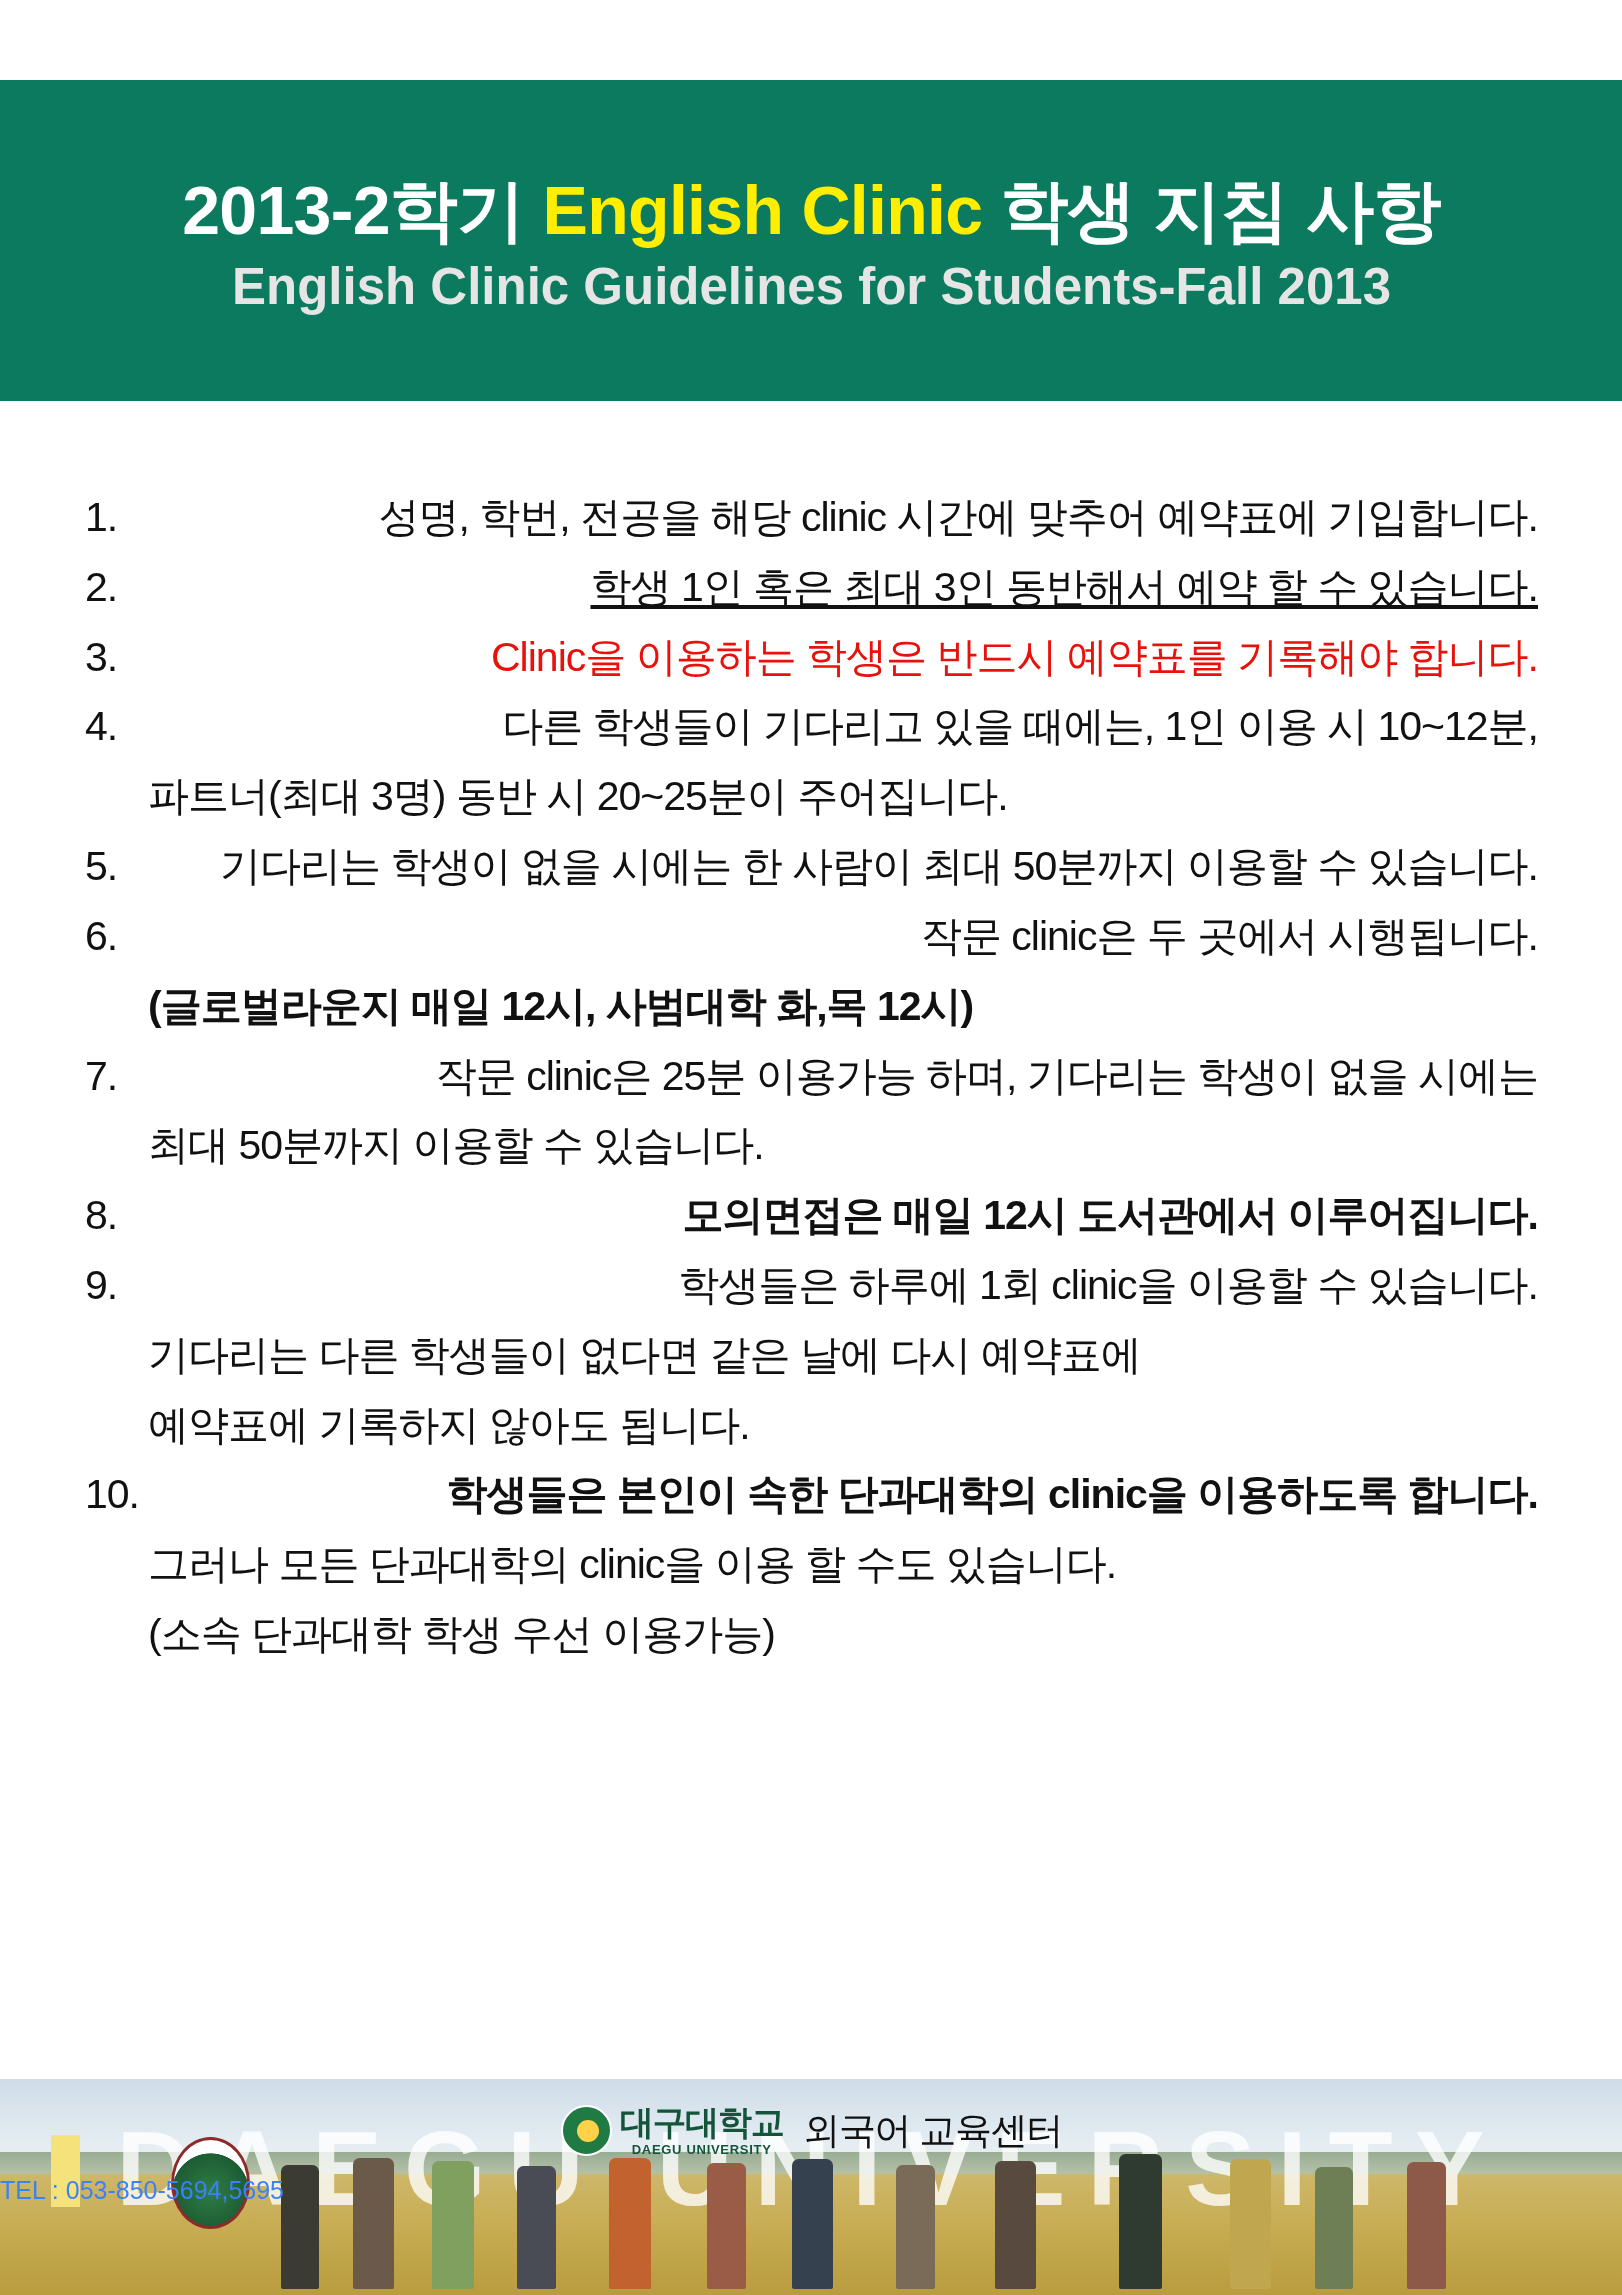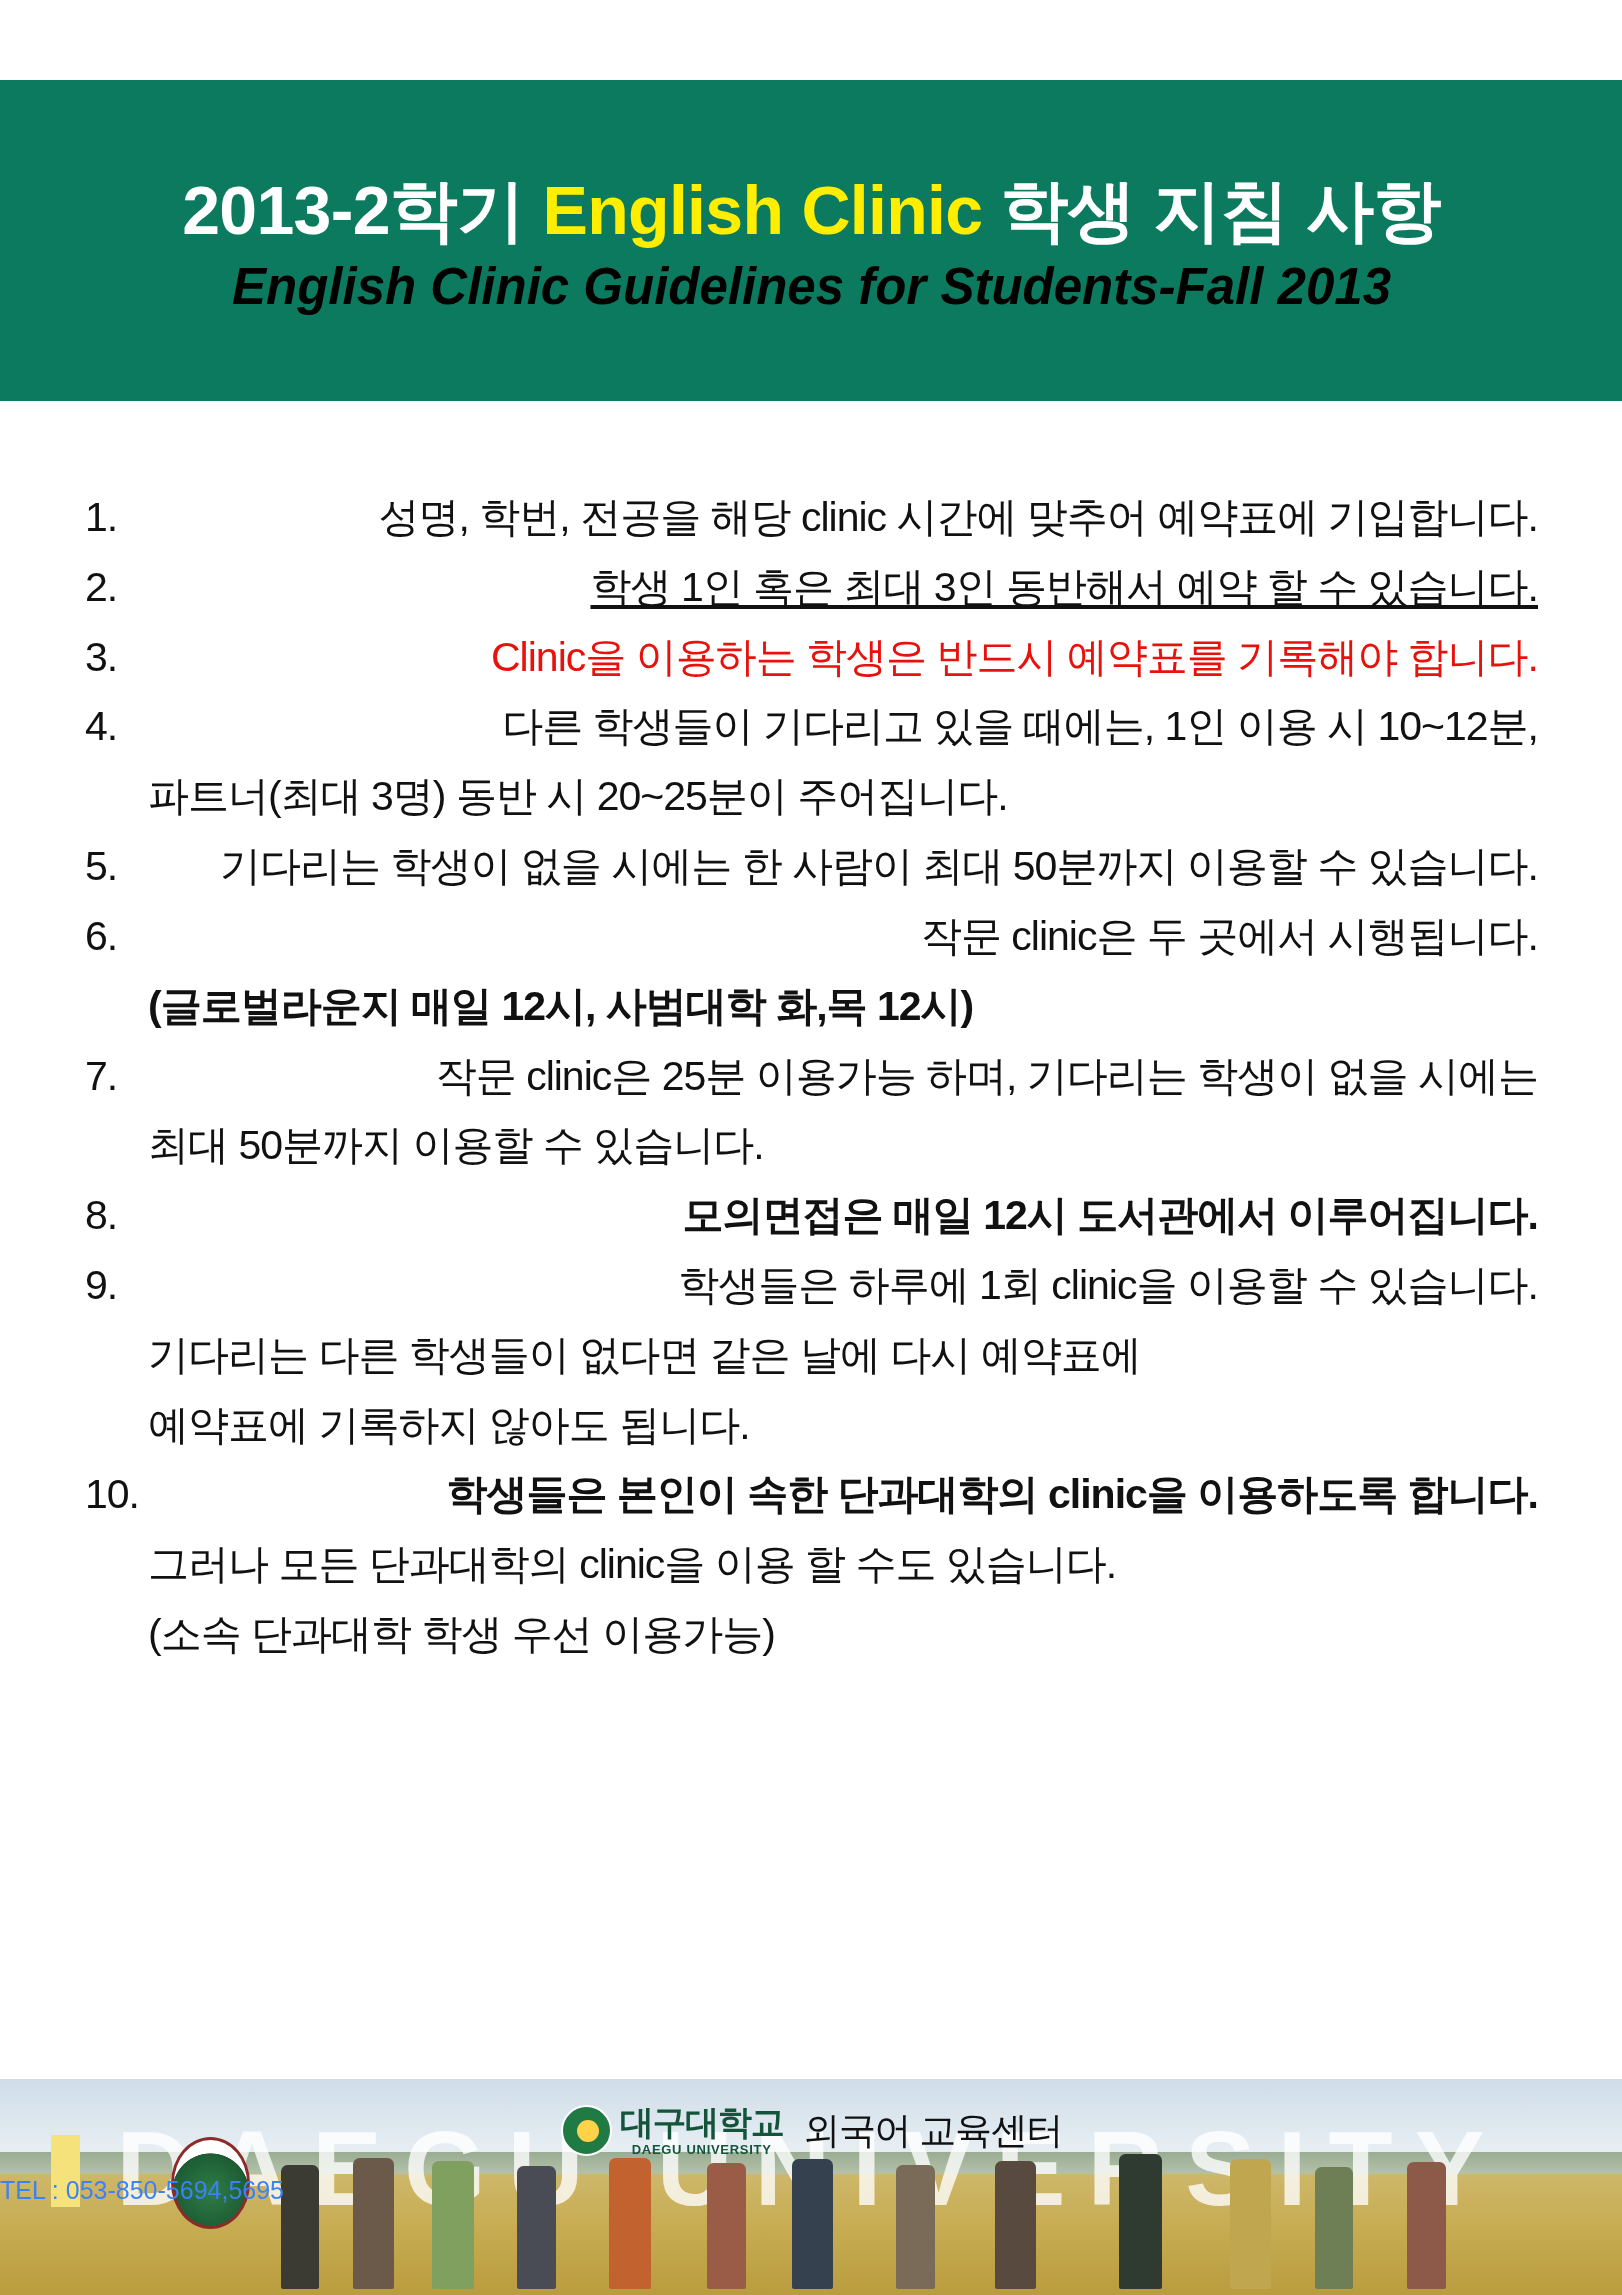--- a/index.html
+++ b/index.html
@@ -39,28 +39,27 @@
     text-align: left;
     white-space: nowrap;
   }
   .title-line1 .en {
     color: #ffee00;
   }
   .title-line1 .kr2 {
     color: #ffffff;
   }
   .title-line2 {
-    color: #000000;
+    color: #e5e5e5;
     font-size: 51px;
     font-weight: bold;
     line-height: 1.2;
     text-align: center;
     white-space: nowrap;
     margin-top: 6.5px;
-    font-style: italic;
   }
 
   
   .content {
     position: absolute;
     left: 0;
     top: 497px;
     width: 1623px;
     padding: 0 85px;
     box-sizing: border-box;

